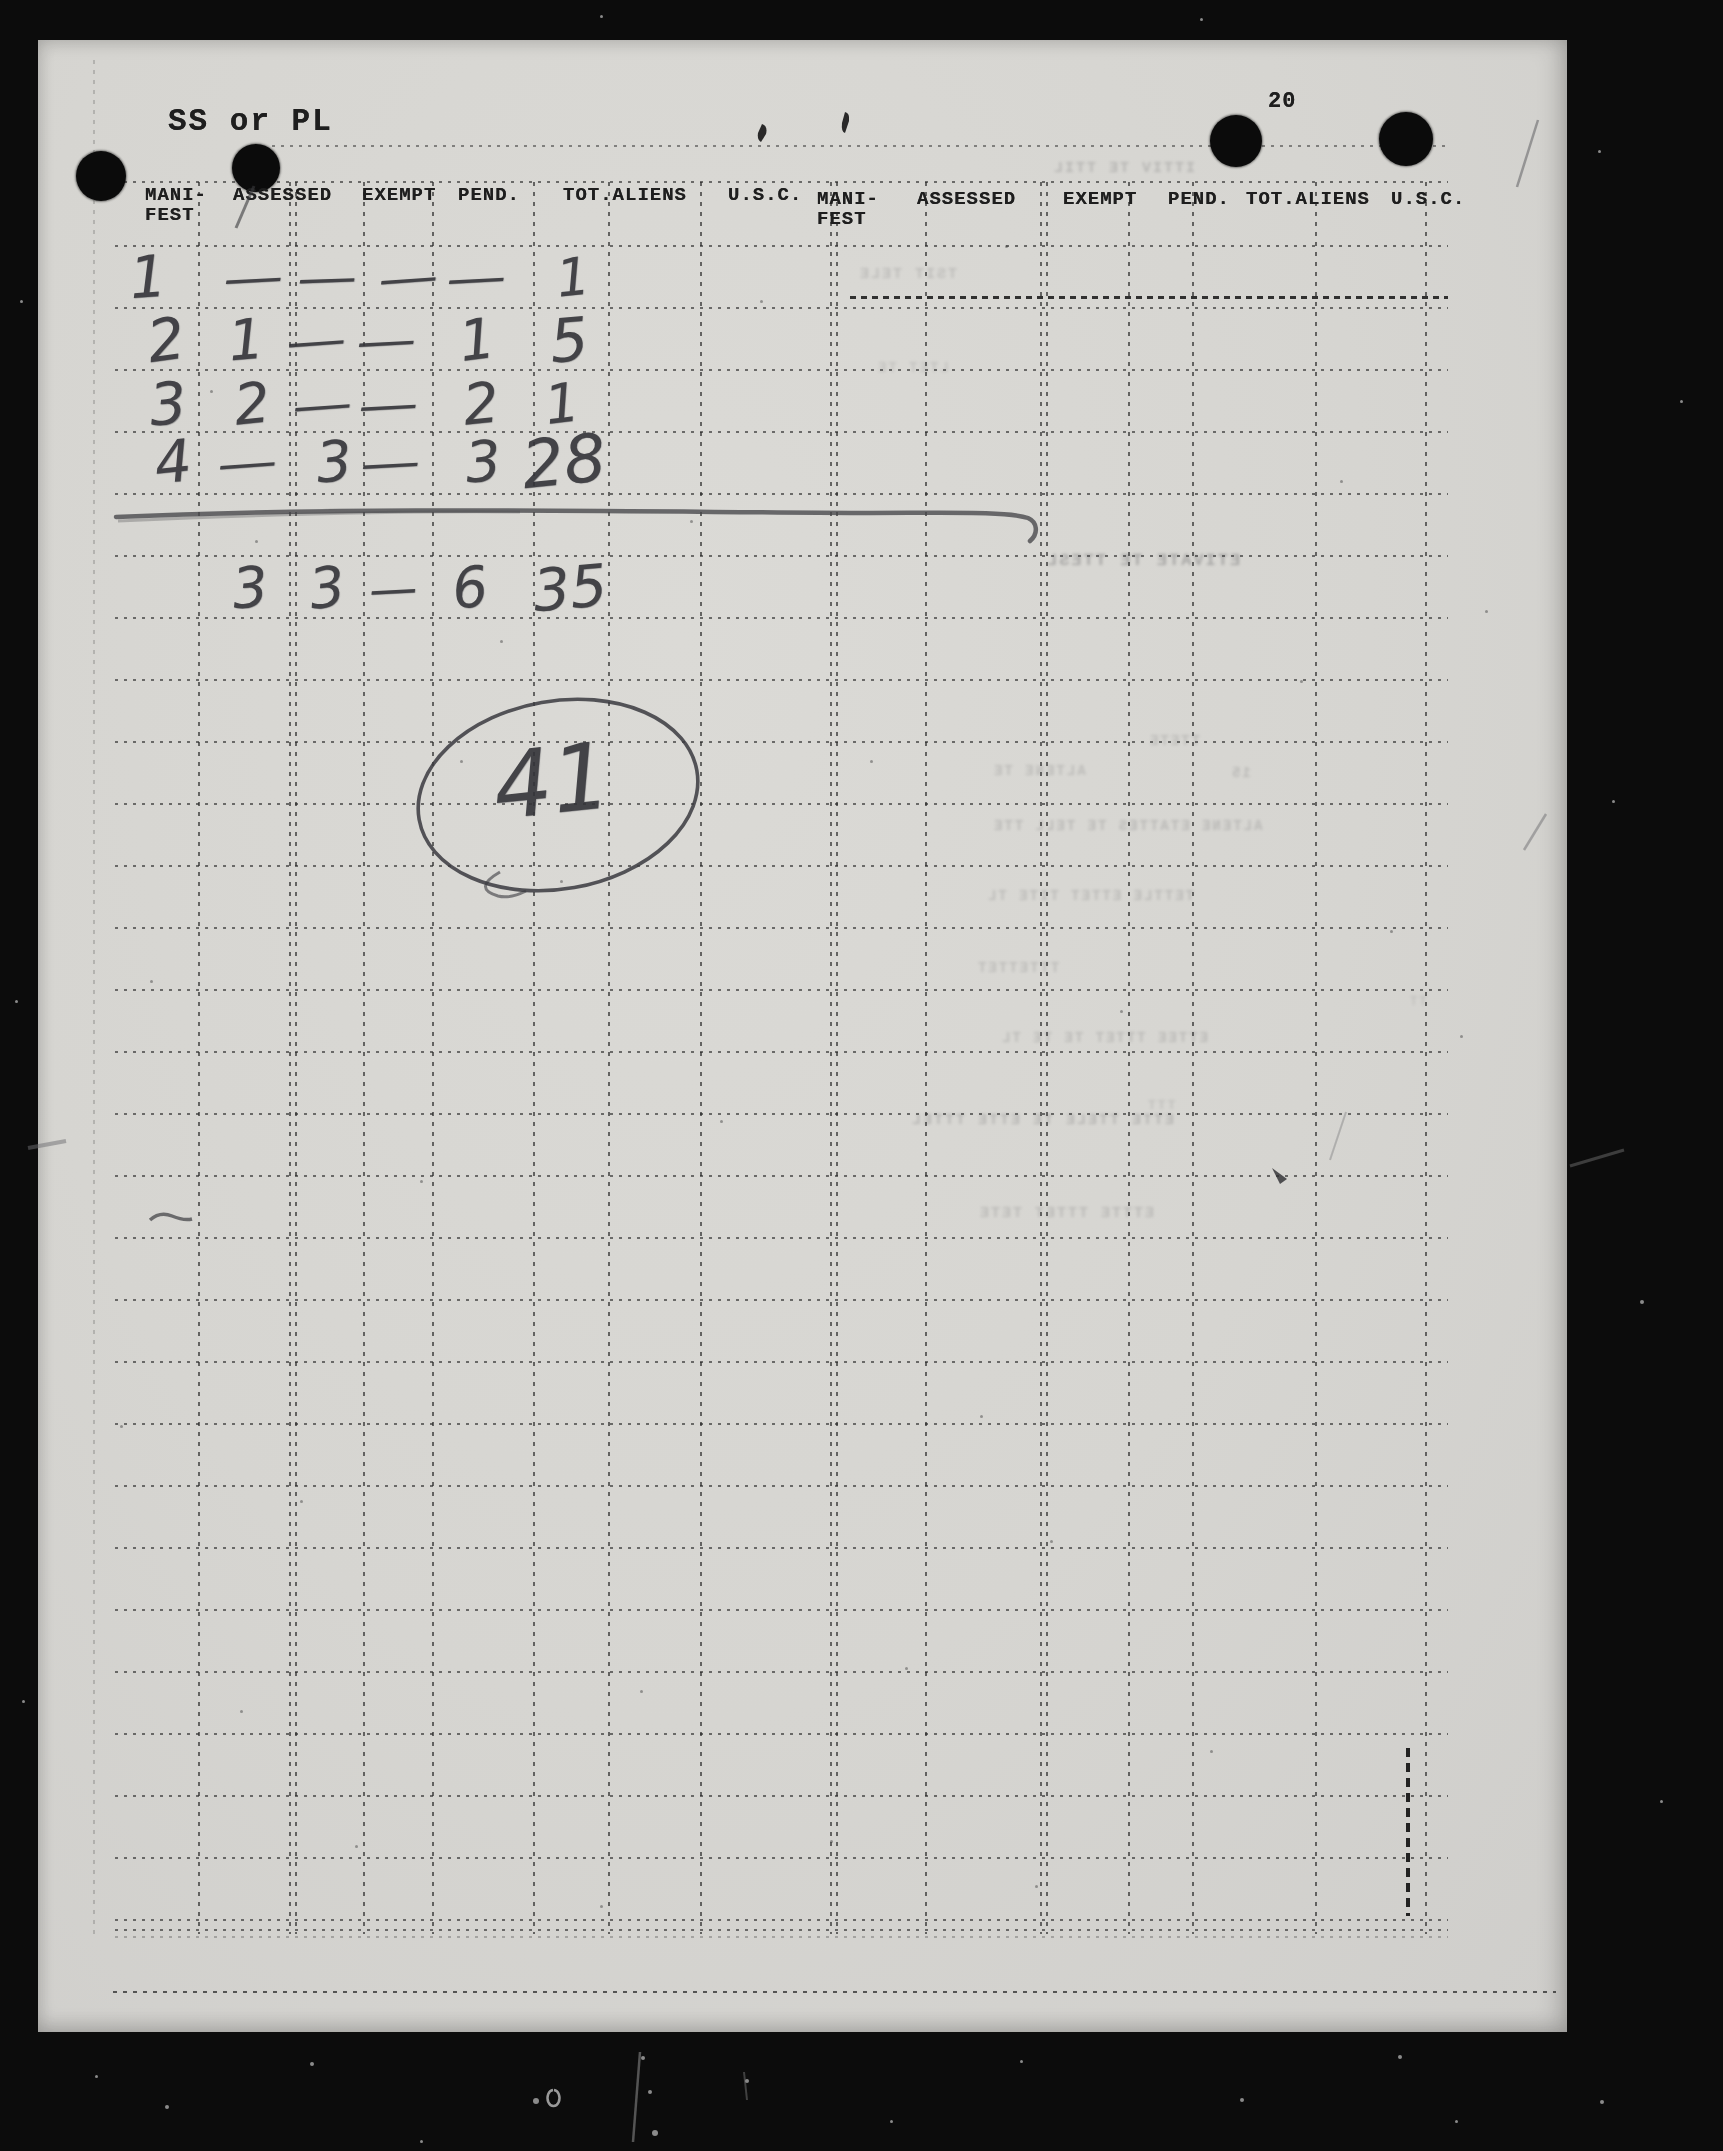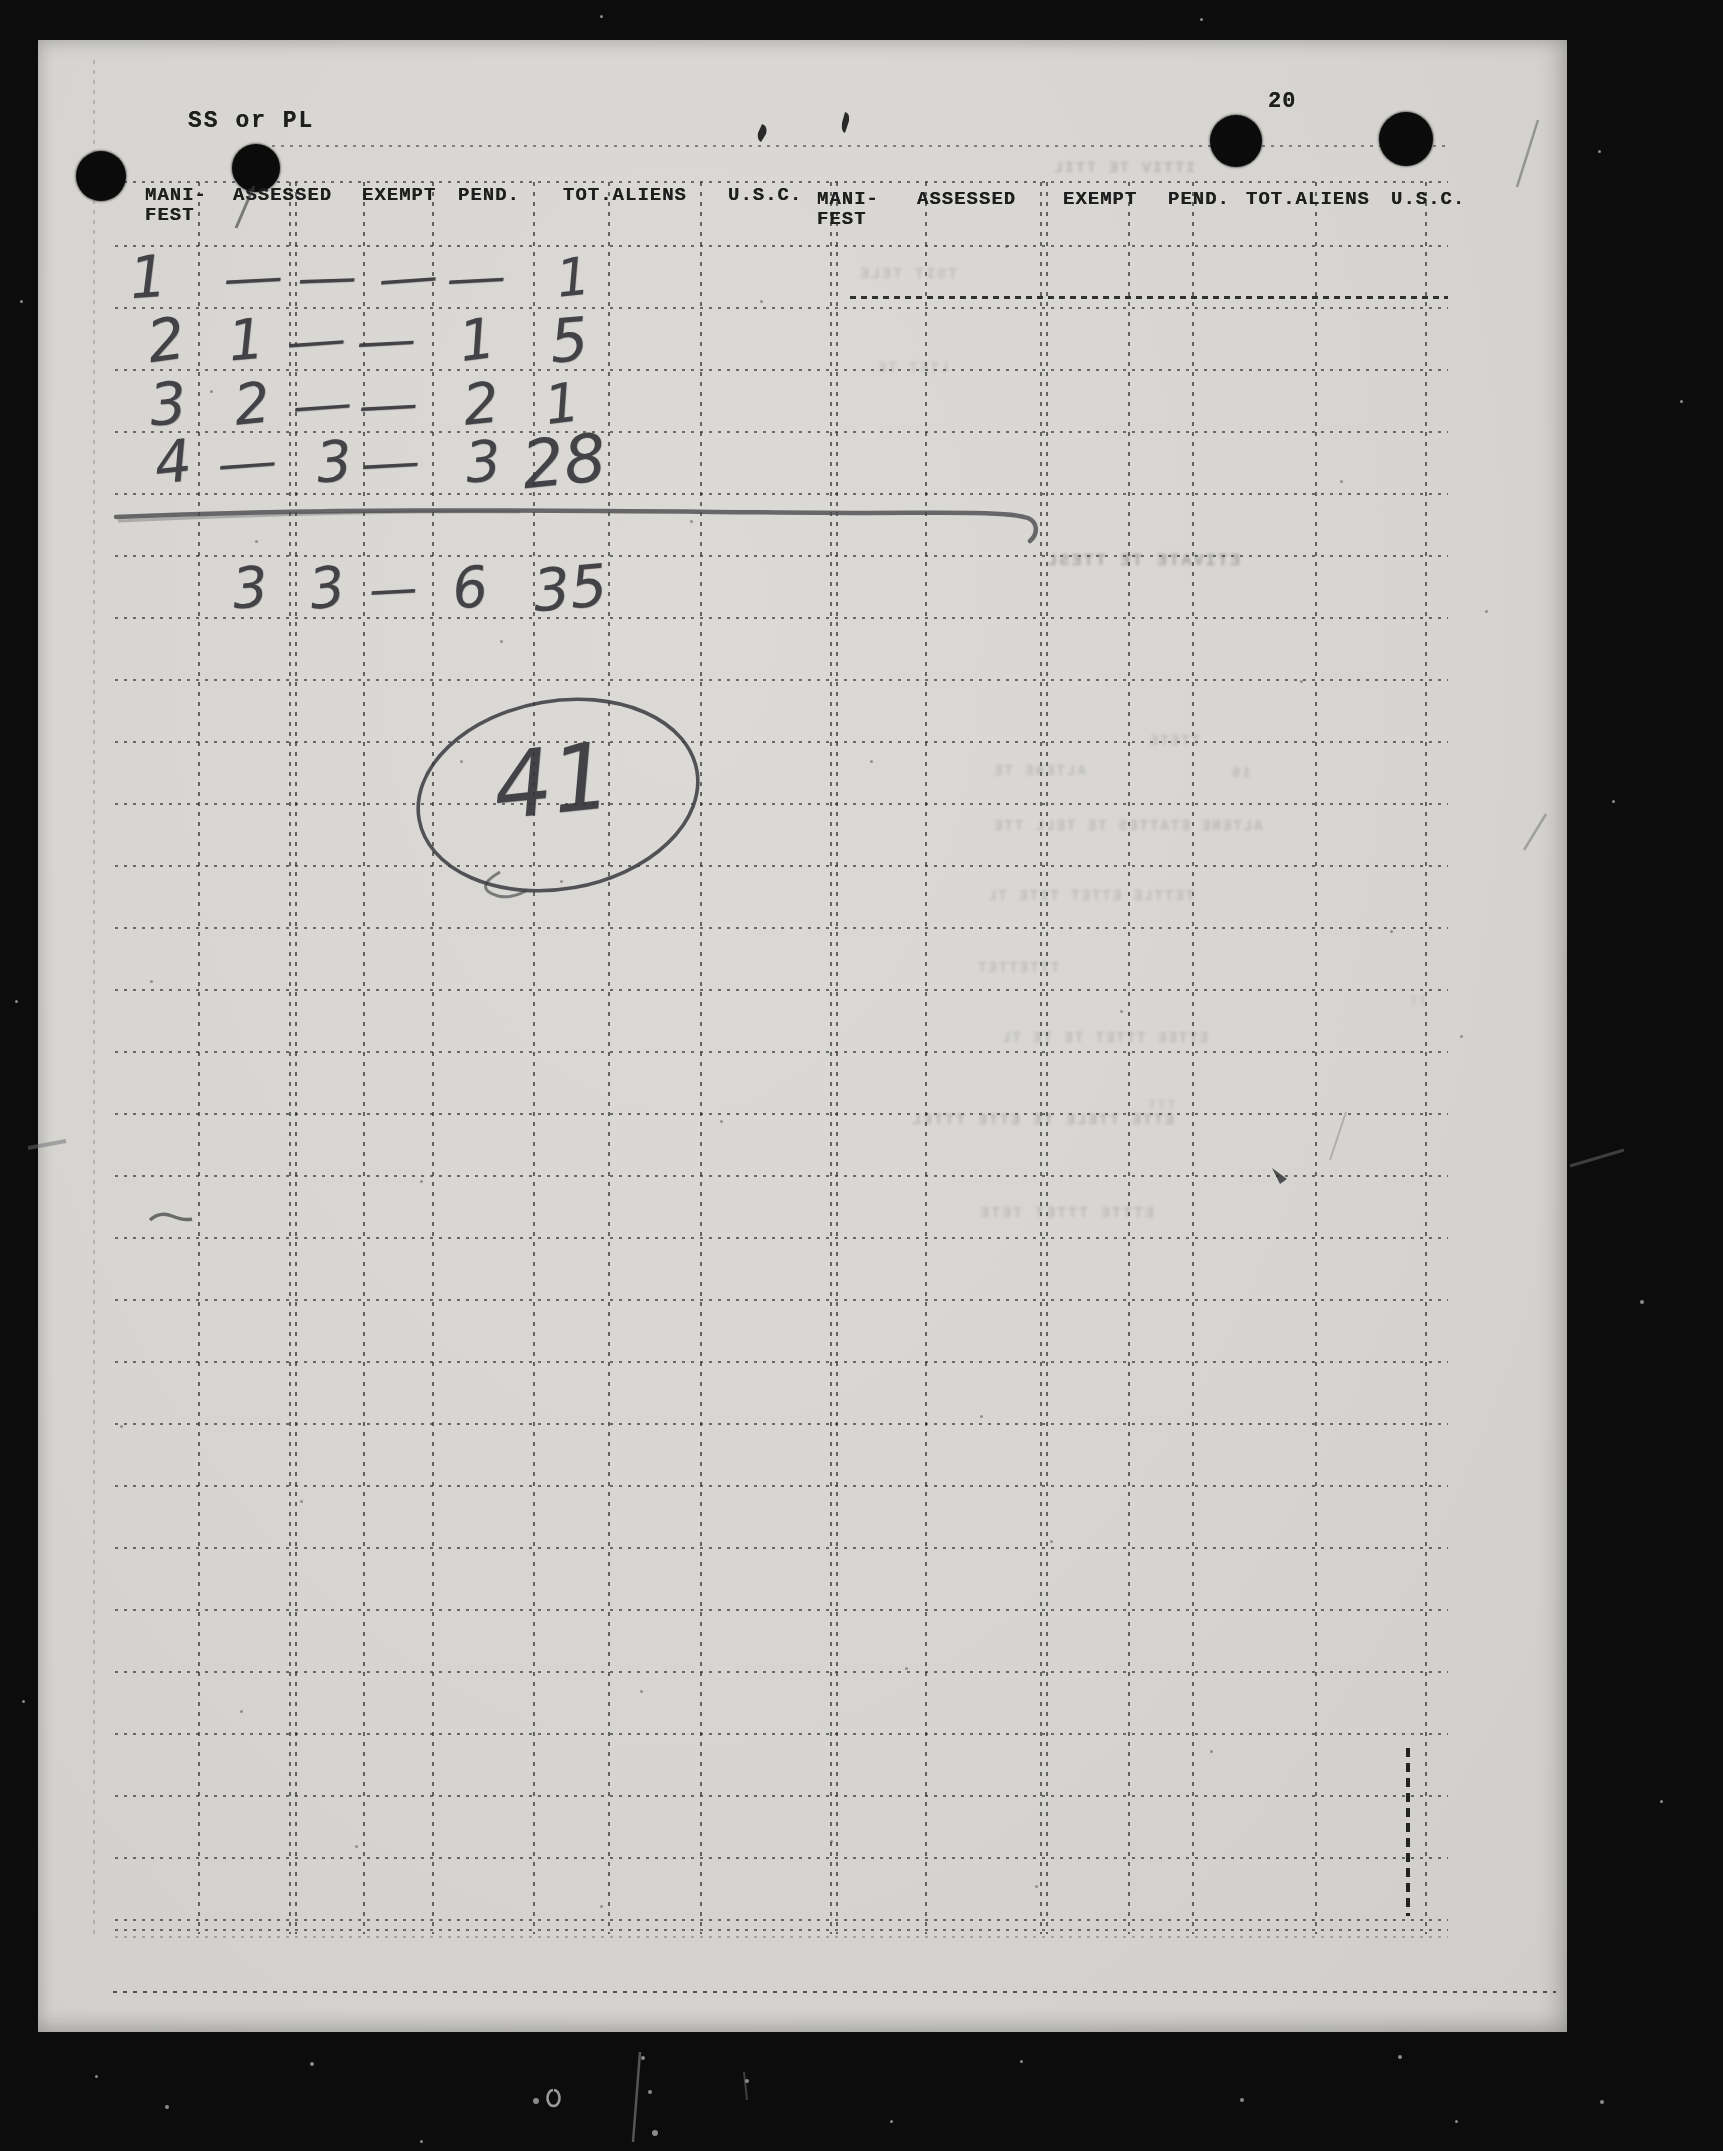--- a/index.html
+++ b/index.html
@@ -9,21 +9,21 @@
          background:radial-gradient(ellipse at 42% 30%, #dbdad6 0%, #d6d5d1 55%, #cfcecb 100%);
          box-shadow:inset -10px 0 22px rgba(0,0,0,.14), inset 0 -8px 18px rgba(0,0,0,.12),
                     inset 4px 4px 14px rgba(0,0,0,.06);}
   .hline{position:absolute;height:2px;
          background:repeating-linear-gradient(90deg,rgba(38,38,38,.62) 0 3px,rgba(0,0,0,0) 3px 9px);}
   .vline{position:absolute;width:2px;
          background:repeating-linear-gradient(180deg,rgba(38,38,38,.66) 0 4px,rgba(0,0,0,0) 4px 10px);}
   .punch{position:absolute;background:#0b0b0b;border-radius:50%;box-shadow:0 0 2px 1px rgba(0,0,0,.45);}
   .typed{position:absolute;color:#1e1e1e;font-weight:700;font-size:19px;letter-spacing:1px;
          line-height:19px;white-space:nowrap;text-shadow:0 0 .6px rgba(20,20,20,.8);}
-  .corner{font-size:23px;letter-spacing:2px;margin-left:20px;}
+  .corner{font-size:31px;letter-spacing:2px;}
   .pageno{font-size:22px;letter-spacing:1px;}
   .hw{position:absolute;font-family:"DejaVu Sans",sans-serif;font-style:italic;color:#333338;
       white-space:nowrap;line-height:1;opacity:.9;
       text-shadow:.5px .5px .9px rgba(70,70,75,.55);}
   .ghost{position:absolute;color:#3c3c40;font-weight:700;letter-spacing:2px;white-space:nowrap;
          transform:scaleX(-1);filter:blur(1.7px);}
   .speck{position:absolute;border-radius:50%;}
   svg.marks{position:absolute;left:0;top:0;pointer-events:none;}
 </style>
 </head>

